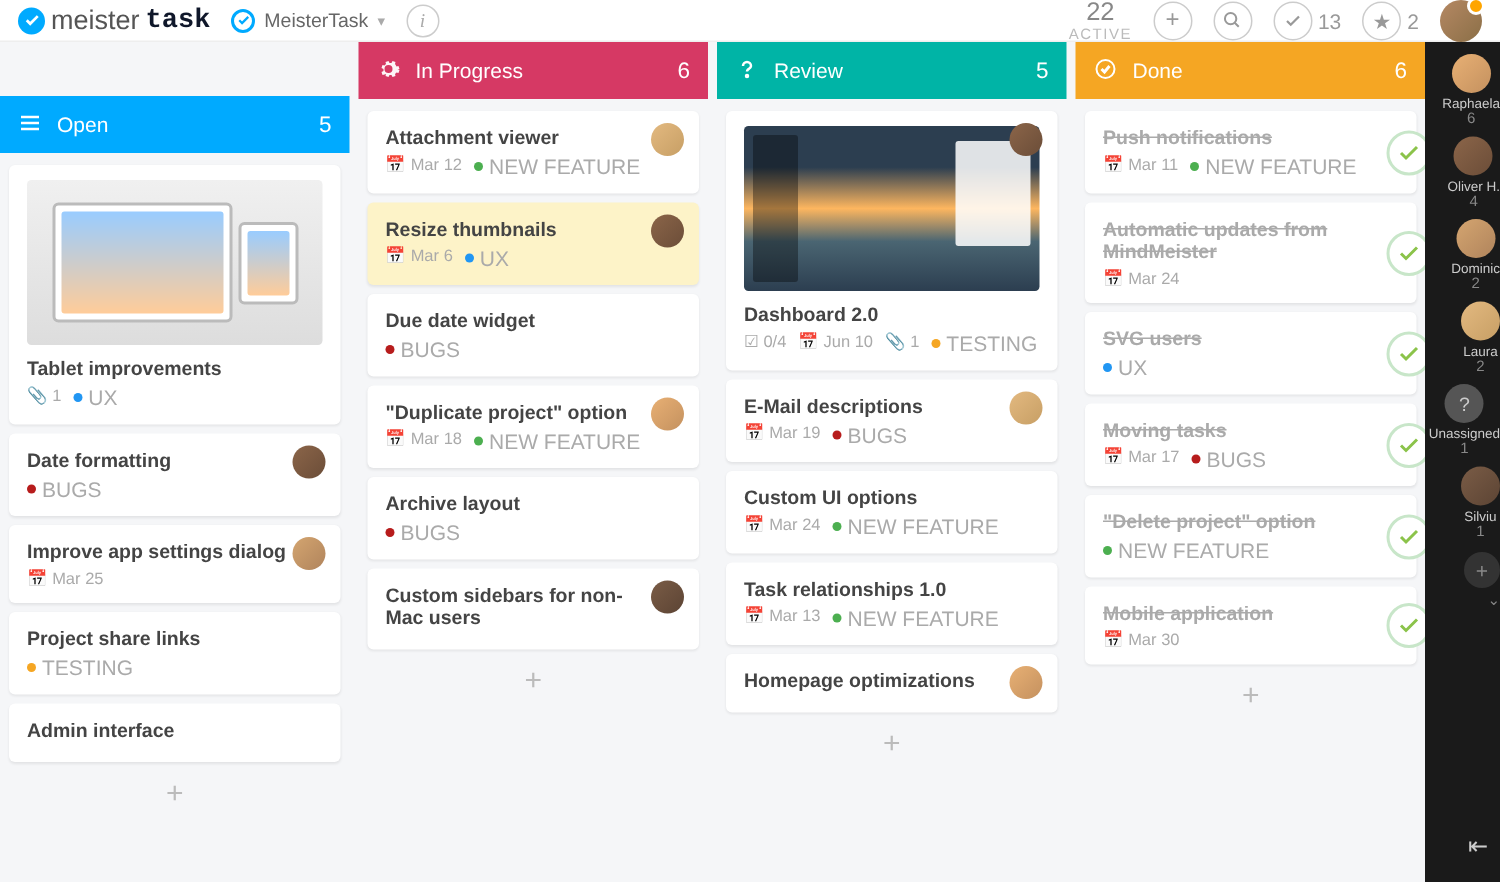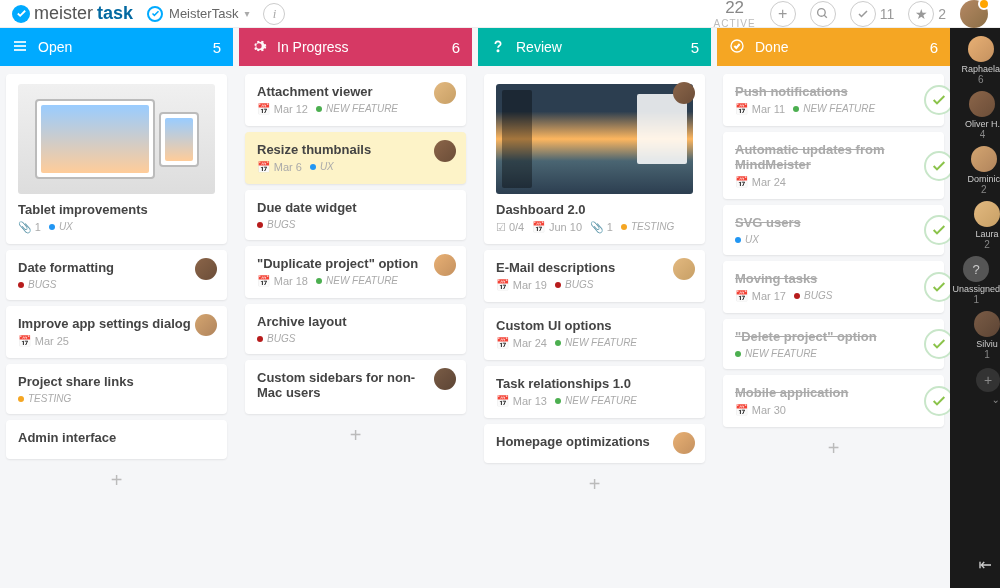--- a/index.html
+++ b/index.html
@@ -1,50 +1,50 @@
 <!DOCTYPE html>
 <html><head>
 <meta charset="utf-8">
 <style>
 * { box-sizing: border-box; margin: 0; padding: 0; font-family: -apple-system, BlinkMacSystemFont, "Segoe UI", Helvetica, Arial, sans-serif; }
 body { background: #f5f6f8; width: 1000px; height: 588px; overflow: hidden; display: flex; flex-direction: column; }
 .topbar { height: 28px; background: #fff; display: flex; align-items: center; padding: 0 12px; border-bottom: 1px solid #eee; gap: 14px; }
 .logo { display: flex; align-items: center; font-size: 18px; color: #555; font-weight: 400; gap: 4px; }
 .logo-check { width: 18px; height: 18px; border-radius: 50%; background: #00aaff; display: flex; align-items: center; justify-content: center; }
 .logo-check svg { width: 11px; height: 11px; }
-.logo .bold { color: #0369a1; font-weight: 600; }
+.logo .bold { color: #0f172a; font-weight: 600; font-family: Liberation Mono, monospace; }
 .proj-sel { display: flex; align-items: center; gap: 6px; font-size: 13px; color: #666; cursor: pointer; justify-content: space-between; }
 .proj-sel .chev { font-size: 10px; color: #aaa; }
 .small-check { width: 16px; height: 16px; border-radius: 50%; border: 2px solid #00aaff; display: flex; align-items: center; justify-content: center; }
 .info-btn { width: 22px; height: 22px; border-radius: 50%; border: 1.5px solid #ccc; display: flex; align-items: center; justify-content: center; color: #aaa; font-style: italic; font-family: Georgia, serif; font-size: 13px; cursor: pointer; }
 .spacer { flex: 1; }
 .stat { text-align: center; font-size: 10px; color: #bbb; letter-spacing: 1px; }
 .stat .num { font-size: 17px; color: #888; letter-spacing: 0; font-weight: 300; }
 .circ-btn { width: 26px; height: 26px; border-radius: 50%; border: 1.5px solid #ccc; display: flex; align-items: center; justify-content: center; color: #999; cursor: pointer; }
 .topcnt { display: flex; align-items: center; gap: 4px; color: #999; font-size: 14px; }
 .avatar { width: 28px; height: 28px; border-radius: 50%; background: linear-gradient(135deg,#b58863,#8b6f47); position: relative; }
 .avatar::after { content:''; position:absolute; top:-2px; right:-2px; width:8px; height:8px; background:#ffa500; border-radius:50%; border:2px solid #fff; }
 
 .workspace { display: flex; flex: 1; overflow: hidden; }
 .board { flex: 1; display: flex; gap: 6px; padding: 0; overflow-x: auto; }
 .col { width: 233px; flex-shrink: 0; display: flex; flex-direction: column; }
 .col-head { height: 38px; display: flex; align-items: center; padding: 0 12px; color: #fff; font-size: 14px; gap: 10px; }
 .col-head .count { margin-left: auto; font-size: 15px; }
-.c-open { background: #00aaff; }
+.c-open { background: #00aaff; margin-top: 36px; }
 .c-progress { background: #d63964; }
 .c-review { background: #00b4a6; }
 .c-done { background: #f5a623; }
 .col-body { padding: 8px 6px; display: flex; flex-direction: column; gap: 6px; overflow-y: auto; }
 .card { background: #fff; border-radius: 4px; padding: 10px 12px; box-shadow: 0 1px 2px rgba(0,0,0,.08); position: relative; }
 .card.highlight { background: #fdf3c8; }
 .card.done { }
 .card.done .title { text-decoration: line-through; color: #aaa; }
 .card .title { font-size: 13px; color: #444; font-weight: 700; margin-bottom: 4px; padding-right: 24px; }
 .card .meta { display: flex; align-items: flex-start; gap: 8px; font-size: 11px; color: #aaa; flex-wrap: wrap; }
-.tag { display: inline-flex; align-items: center; gap: 4px; font-size: 10px; font-style: italic; }
+.tag { display: inline-flex; align-items: center; gap: 4px; font-size: 14px; }
 .dot { width: 6px; height: 6px; border-radius: 50%; display: inline-block; }
 .assignee { width: 22px; height: 22px; border-radius: 50%; position: absolute; top: 8px; right: 10px; background-size: cover; background-position: center; }
 .check-circle { width: 30px; height: 30px; border-radius: 50%; border: 2px solid #c8e6c9; position: absolute; top: 50%; right: -10px; transform: translateY(-50%); display:flex; align-items:center; justify-content:center; background:#fff; }
 .check-circle svg { width:16px; height:16px; }
 .add-card { text-align:center; color:#bbb; font-size:20px; padding:4px 0; cursor:pointer; }
 .thumb { width:100%; height:110px; background: linear-gradient(#cde 0%, #fff 100%); border-radius:3px; margin-bottom:8px; position:relative; overflow:hidden; }
 .thumb.tablet { background: linear-gradient(180deg,#f0f0f0,#ddd); display:flex; align-items:center; justify-content:center; gap:4px; }
 .dev { background:#fff; border:2px solid #bbb; border-radius:4px; }
 .dev.big{ width:120px; height:80px; }
 .dev.sm{ width:40px; height:55px; }
@@ -102,21 +102,21 @@
         <circle cx="10" cy="10" r="7"></circle>
         <line x1="20" y1="20" x2="15" y2="15"></line>
       </svg>
   </div>
   <div class="topcnt">
     <span class="circ-btn">
       <svg width="12" height="12" viewBox="0 0 24 24" fill="none" stroke="#999" stroke-width="3">
           <polyline points="4,12 9,17 20,6"></polyline>
         </svg>
     </span>
-    <span>11</span>
+    <span>13</span>
   </div>
   <div class="topcnt">
     <span class="circ-btn">★</span>
     <span>2</span>
   </div>
   <div class="avatar"></div>
 </div>
 
 <div class="workspace">
   <div class="board" id="board">

